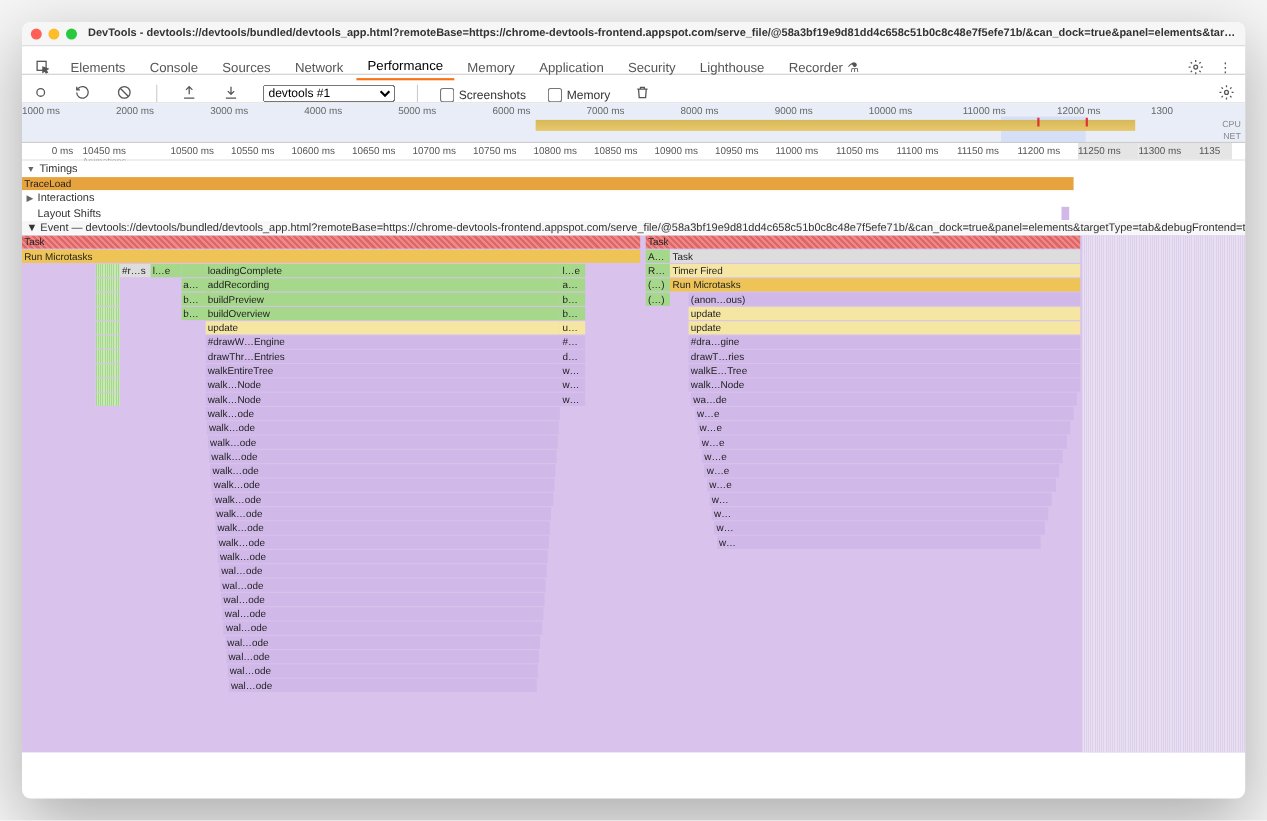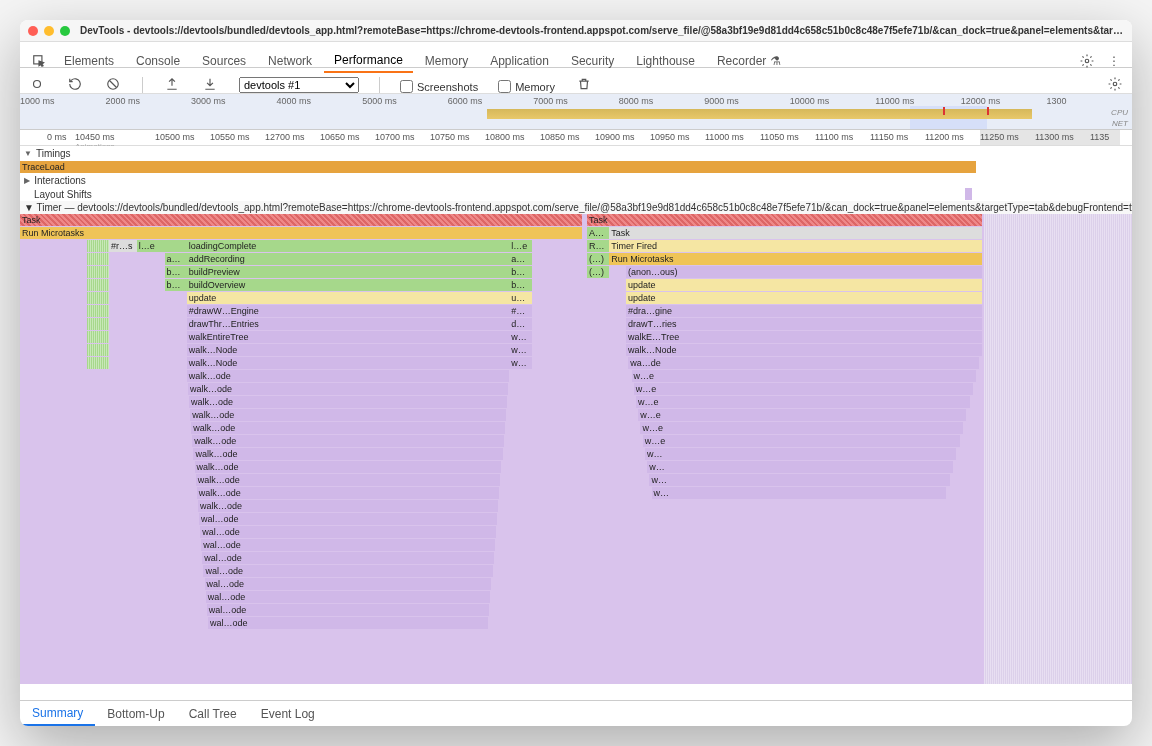--- a/index.html
+++ b/index.html
@@ -15,21 +15,21 @@
   .tab.active { color: #000000; border-bottom: 2px solid #f97316; }
   .tab.icon { padding: 0 6px; }
   .spacer { flex: 1; }
   .toolbar { height: 26px; display: flex; align-items: flex-end; padding: 0 8px; gap: 20px; font-size: 12px; border-bottom: 1px solid #ddd; }
   .toolbar select { font-size: 11px; width: 120px; }
   .checkbox-lbl { display: flex; align-items: center; gap: 4px; font-size: 11px; color: #333; }
   .ibtn { width: 18px; height: 18px; display: flex; align-items: center; justify-content: center; color: #555; cursor: pointer; }
   .overview { height: 36px; background: #e8edf7; border-bottom: 1px solid #ccc; position: relative; font-size: 9px; color: #666; display:flex; flex-direction:column;}
   .over-ticks { display: flex; height: 12px; }
   .over-ticks span { width:90px; text-align:left; padding-top:2px; }
-  .lanes { flex:1; position: relative; padding-right:11px;font-style:italic;}
+  .lanes { flex:1; position: relative; padding-right:11px;}
   .cpu-label{position:absolute;right:4px;top:2px;font-size:8px;color:#888;}
   .net-label{position:absolute;right:4px;bottom:1px;font-size:8px;color:#888;}
   .highlight { position:absolute; top:0; bottom:0; background:rgba(115,150,255,0.15);}
   .cpu-area{position:absolute;left:42%;right:9%;top:3px;height:10px;background:linear-gradient(#d6b85a,#e8c86a);}
   .ruler { height: 16px; display: flex; font-size: 9px; color: #555; border-bottom: 1px solid #ddd; background:#fff;}
   .ruler span { width:55px; text-align:left; padding-top:2px; white-space:nowrap;}
   .ruler .sel{background:#e5e5e5;}
   .tracks { flex: 1; overflow: hidden; font-size: 10px; position: relative;}
   .row { height: 14px; display: flex; align-items: center; border-bottom: 0; position: relative; }
   .row.header { background:#fff; color:#333; padding-left:4px; }
@@ -165,21 +165,21 @@
       <div style="position:absolute;left:83%;top:1px;width:2px;height:8px;background:#d33;"></div>
       <div style="position:absolute;left:87%;top:1px;width:2px;height:8px;background:#d33;"></div>
     </div>
   </div>
 
   <div class="ruler">
     <span style="width:28px;margin-left:27px;">0 ms</span>
     <span style="width:80px;position:relative;"><span>10450 ms</span><span style="position:absolute;left:0;top:10px;font-size:8px;color:#aaa;">Animations</span></span>
     <span>10500 ms</span>
       <span>10550 ms</span>
-      <span>12700 ms</span>
+      <span>10600 ms</span>
     <span>10650 ms</span>
       <span>10700 ms</span>
       <span>10750 ms</span>
     <span>10800 ms</span>
       <span>10850 ms</span>
       <span>10900 ms</span>
     <span>10950 ms</span>
       <span>11000 ms</span>
       <span>11050 ms</span>
     <span>11100 ms</span>
@@ -199,21 +199,21 @@
         <div class="bar orange" style="left:0;width:86%;">TraceLoad</div>
       </div>
     <div class="row header">
         <span class="arrow">▶</span>
         <span>Interactions</span>
       </div>
     <div class="row header">
         <span style="margin-left:10px;">Layout Shifts</span>
         <div class="bar purple" style="left:85%;width:0.6%;top:1px;"></div>
       </div>
-    <div class="main-title">▼ <span>Timer — </span><span>devtools://devtools/bundled/devtools_app.html?remoteBase=https://chrome-devtools-frontend.appspot.com/serve_file/@58a3bf19e9d81dd4c658c51b0c8c48e7f5efe71b/&amp;can_dock=true&amp;panel=elements&amp;targetType=tab&amp;debugFrontend=true</span></div>
+    <div class="main-title">▼ <span>Event — </span><span>devtools://devtools/bundled/devtools_app.html?remoteBase=https://chrome-devtools-frontend.appspot.com/serve_file/@58a3bf19e9d81dd4c658c51b0c8c48e7f5efe71b/&amp;can_dock=true&amp;panel=elements&amp;targetType=tab&amp;debugFrontend=true</span></div>
 
     <div class="flame">
 
       <div class="bar red" style="left:0;width:50.5%;top:0;">Task</div>
       <div class="bar yellow" style="left:0;width:50.5%;top:13px;">Run Microtasks</div>
 
       <div id="flame-left-rows">
           <div class="bar" style="left: 6%; width: 2%; top: 26px; background: repeating-linear-gradient(90deg, rgb(166, 216, 139), rgb(166, 216, 139) 1px, rgb(200, 232, 184) 1px, rgb(200, 232, 184) 2px);"></div>
           <div class="bar" style="left: 6%; width: 2%; top: 39px; background: repeating-linear-gradient(90deg, rgb(166, 216, 139), rgb(166, 216, 139) 1px, rgb(200, 232, 184) 1px, rgb(200, 232, 184) 2px);"></div>
           <div class="bar" style="left: 6%; width: 2%; top: 52px; background: repeating-linear-gradient(90deg, rgb(166, 216, 139), rgb(166, 216, 139) 1px, rgb(200, 232, 184) 1px, rgb(200, 232, 184) 2px);"></div>
@@ -301,19 +301,13 @@
           <div class="bar purple" style="left: 56.8%; width: 26.5%; top: 273px;">w…</div>
         </div>
 
       <div class="bar gray" style="left:86.7%;width:13.3%;top:0;height:470px;background:repeating-linear-gradient(90deg,#e8dff2,#e8dff2 1px,#dcd0ea 1px,#dcd0ea 2px);"></div>
 
       <div style="position:absolute;z-index:5;pointer-events:none;left:-10%;top:-60px;width:200%;height:600px;">
       </div>
     </div>
   </div>
 
-  <div class="bottom-tabs">
-    <div class="btab active">Summary</div>
-    <div class="btab">Bottom-Up</div>
-    <div class="btab">Call Tree</div>
-    <div class="btab">Event Log</div>
-  </div>
 </div>
 
 </body></html>

